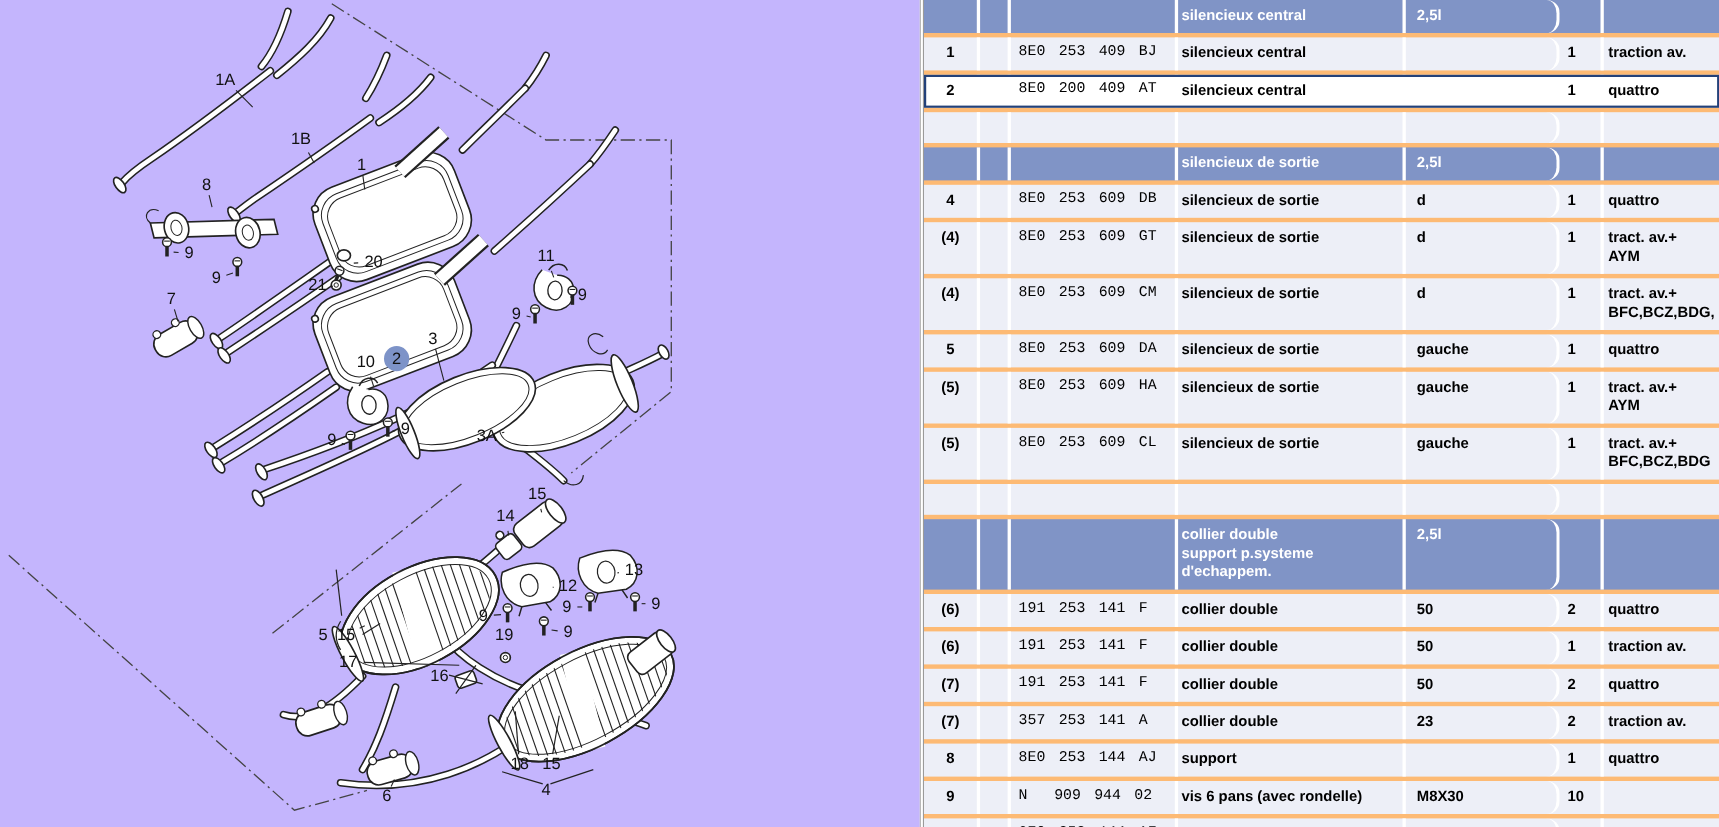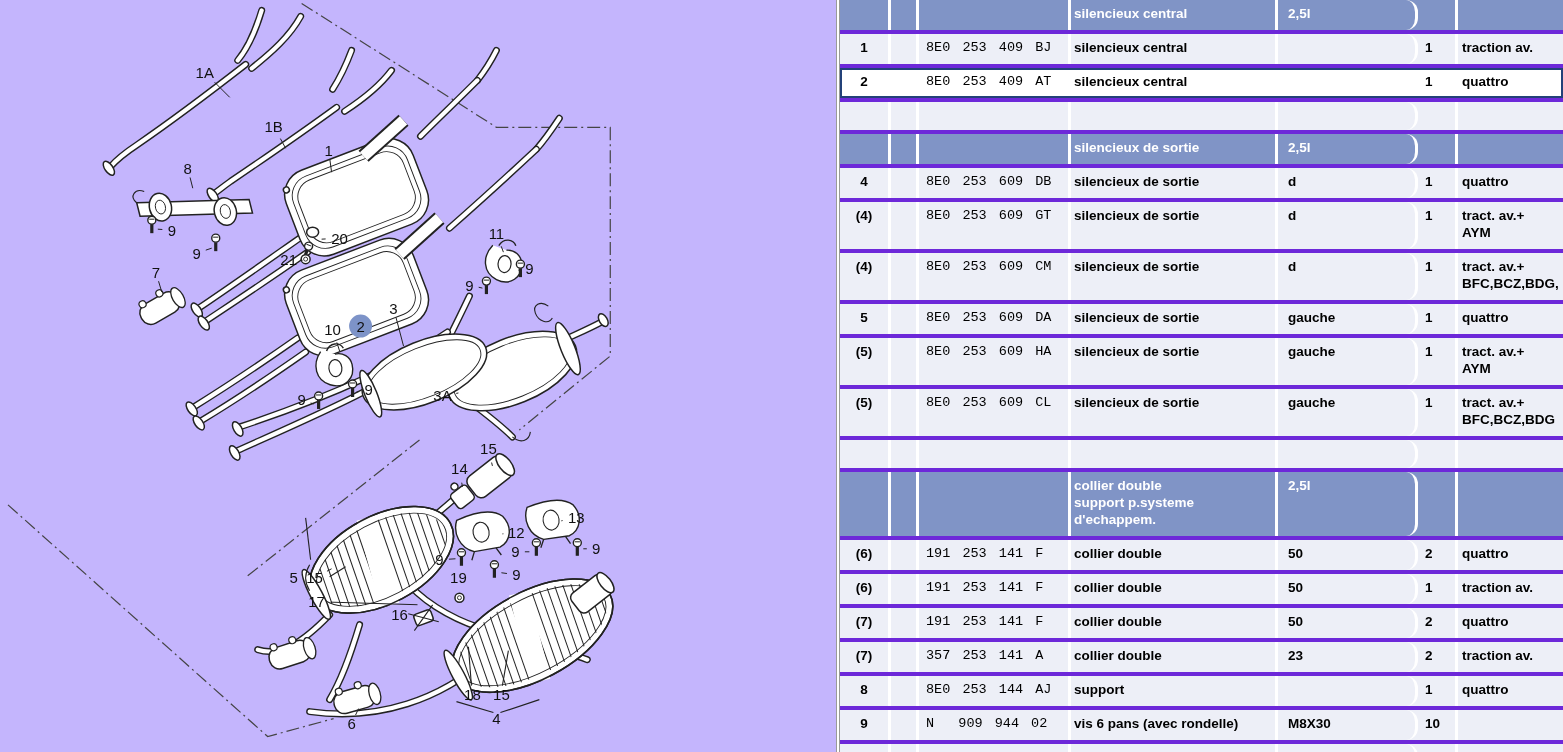--- a/index.html
+++ b/index.html
@@ -5,21 +5,21 @@
   html,body{margin:0;padding:0;background:#fff;}
   .app{display:flex;width:1563px;height:752px;overflow:hidden;background:#fff;
        font-family:"Liberation Sans",sans-serif;}
   
   .diagram-panel{width:836px;height:752px;position:relative;background:#c4b5fd;flex:none;overflow:hidden;}
   .diagram-panel svg{display:block;width:836px;height:752px;}
   
   .splitter{width:4px;height:752px;flex:none;background:#fff;
             border-left:1px solid #9a9a9a;border-right:1px solid #9a9a9a;box-sizing:border-box;}
   
-  .table-panel{width:723px;height:752px;flex:none;background:#6d28d9;overflow:hidden;}
+  .table-panel{width:723px;height:752px;flex:none;background:#fdba74;overflow:hidden;}
   .row{display:flex;margin-bottom:4px;background:#EDEFF7;}
   .row.hdr{background:#8094C6;color:#fff;}
   .row.sel{background:#fff;outline:2px solid #234179;outline-offset:-2px;}
   .c{box-sizing:border-box;flex:none;border-right:3px solid #fff;
      padding:5px 0 8px;line-height:17px;font-size:13.5px;font-weight:bold;color:#000;}
   .row.hdr .c{color:#fff;min-height:30px;}
   .row.spc .c{min-height:28px;padding:0;}
   .c1{width:51px;text-align:center;}
   .c2{width:28px;}
   .c3{width:152px;padding-left:7px;font-family:"Liberation Mono",monospace;
@@ -421,21 +421,21 @@
         <div class="c c2"></div>
         <div class="c c3">8E0 253 409 BJ</div>
         <div class="c c4">silencieux central</div>
         <div class="c c5"></div>
         <div class="c c6">1</div>
         <div class="c c7">traction av.</div>
       </div>
       <div class="row prt sel">
         <div class="c c1">2</div>
         <div class="c c2"></div>
-        <div class="c c3">8E0 253 409 AT</div>
+        <div class="c c3">8E0 200 409 AT</div>
         <div class="c c4">silencieux central</div>
         <div class="c c5"></div>
         <div class="c c6">1</div>
         <div class="c c7">quattro</div>
       </div>
       <div class="row spc">
         <div class="c c1"></div>
         <div class="c c2"></div>
         <div class="c c3"></div>
         <div class="c c4"></div>

